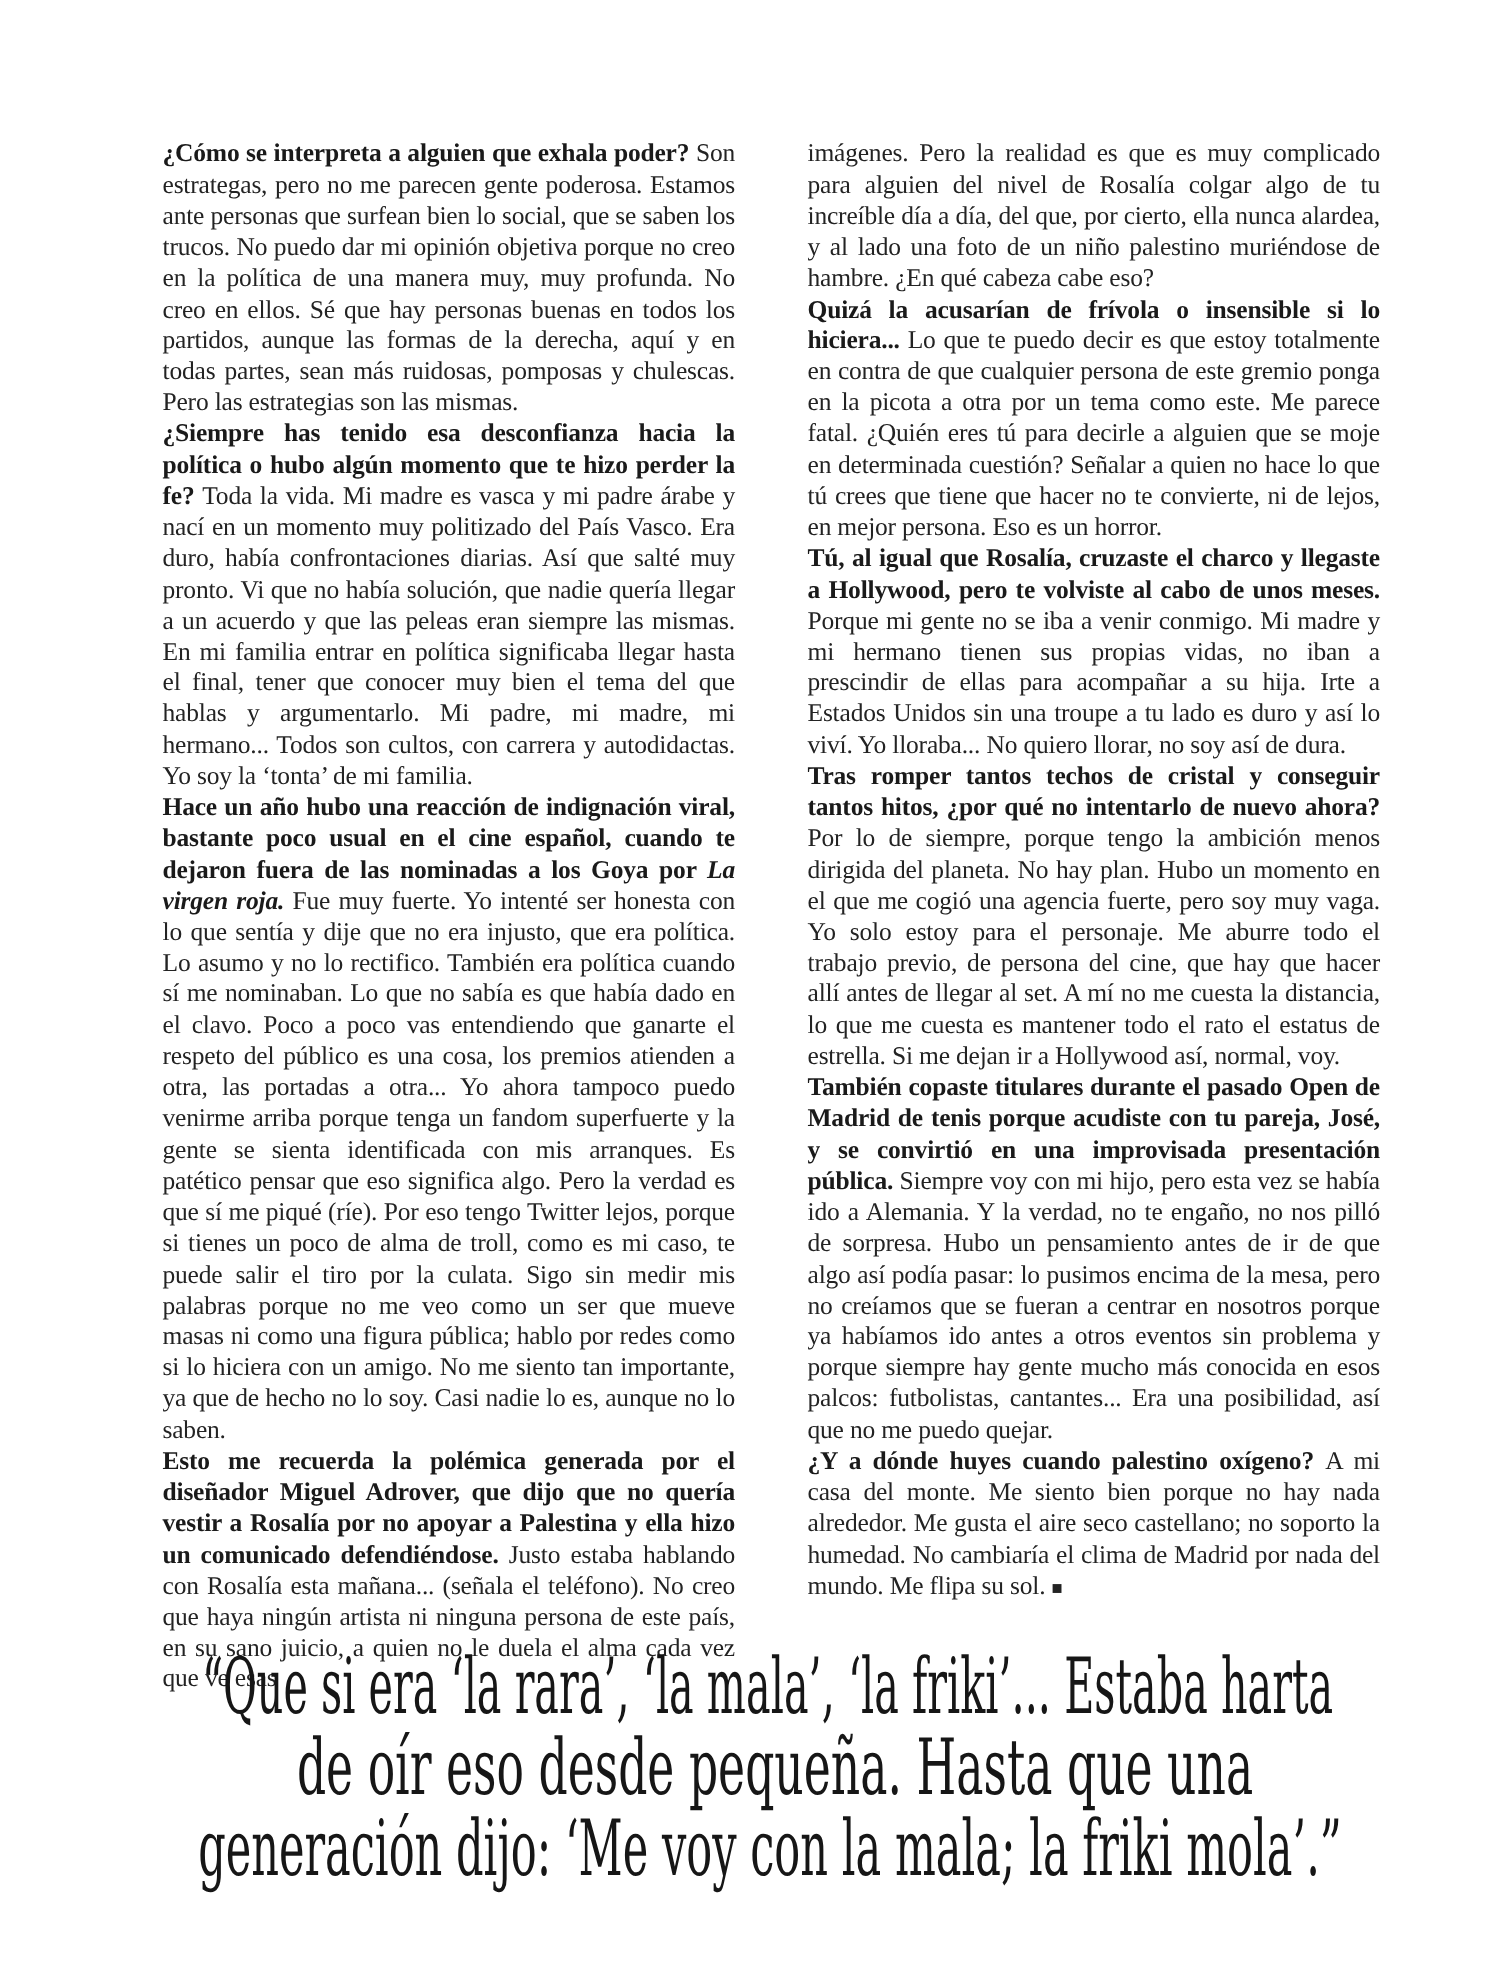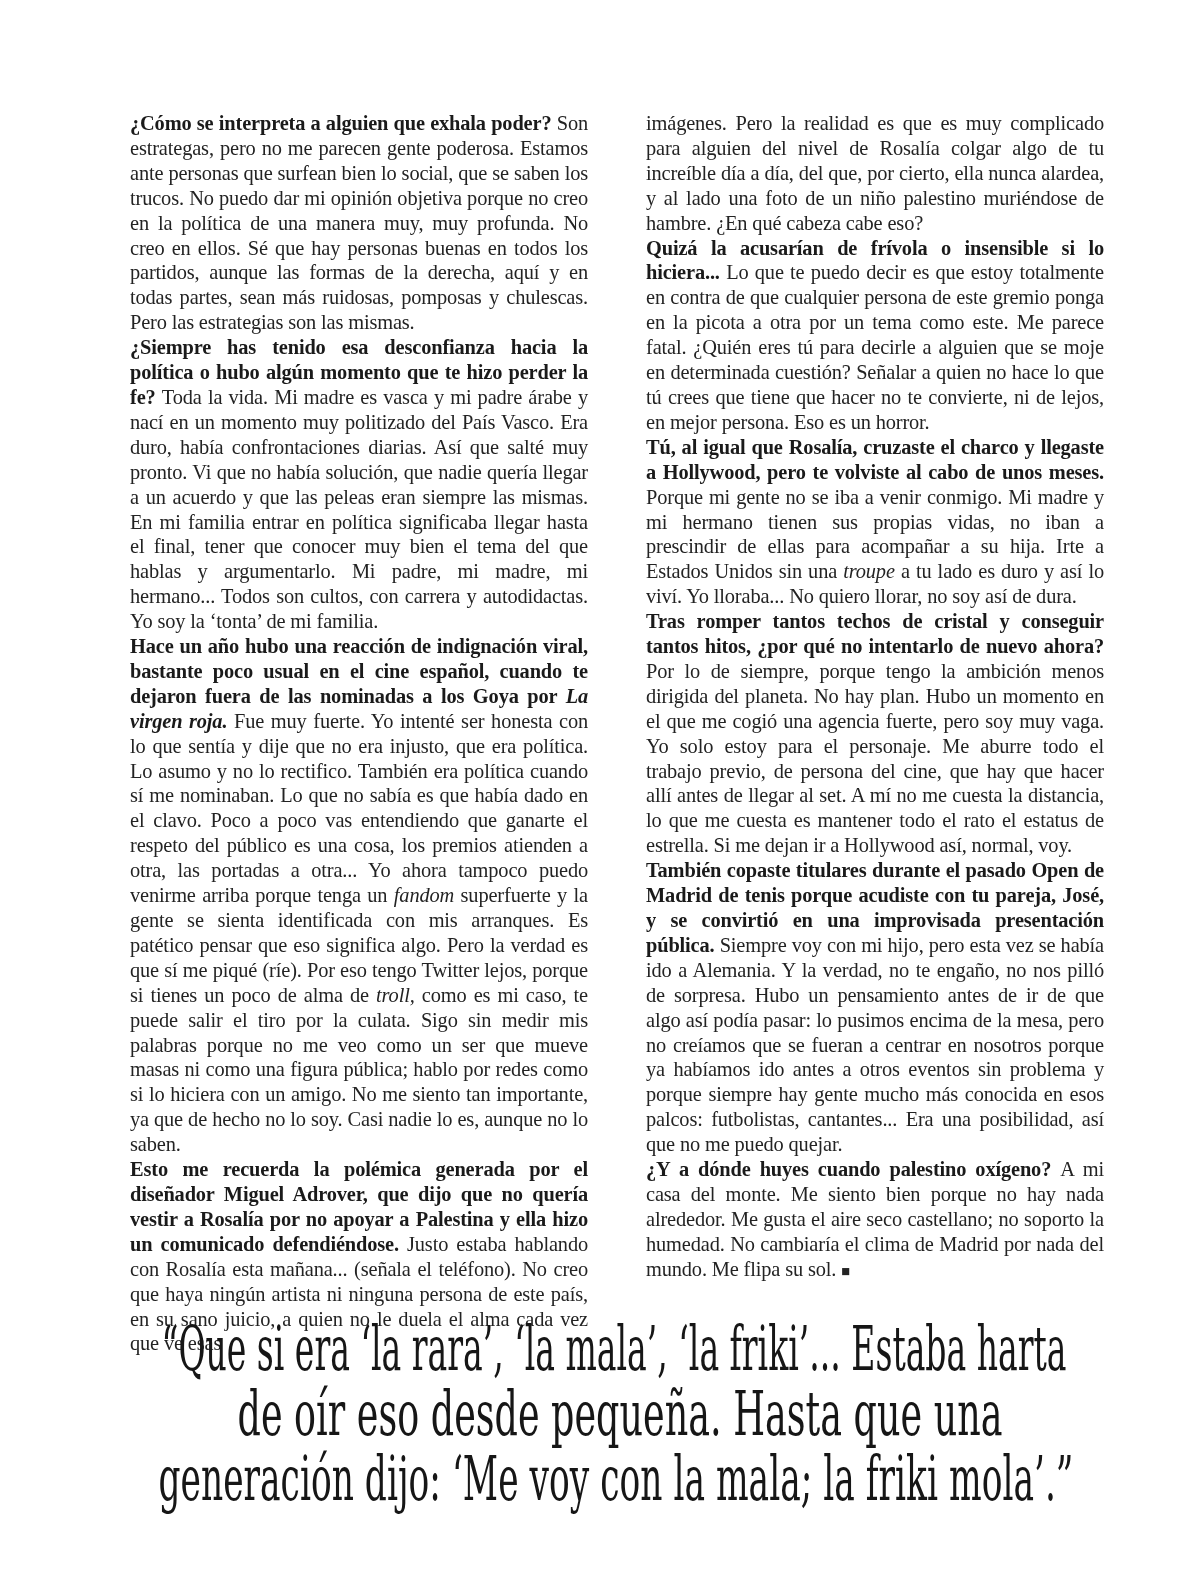--- a/index.html
+++ b/index.html
@@ -31,21 +31,21 @@
     font-size: 20.4px;
     line-height: 24.9px;
     text-align: justify;
     color: #232323;
     letter-spacing: -0.15px;
     hyphens: auto;
     -webkit-hyphens: auto;
   }
   .seg-regular { font-weight: normal; }
   .seg-bold { font-weight: bold; color: #1a1a1a; font-family: Liberation Serif, serif; }
-  .seg-italic { font-style: italic; }
+  .seg-italic { }
   .seg-bold-italic { font-weight: bold; font-style: italic; color: #1a1a1a; }
   .seg-end-mark { font-size: 0.72em; }
   .pull-quote-svg {
     position: absolute;
     left: 0;
     top: 1295px;
     width: 1200px;
     height: 240px;
   }
   .pull-quote-svg text {

